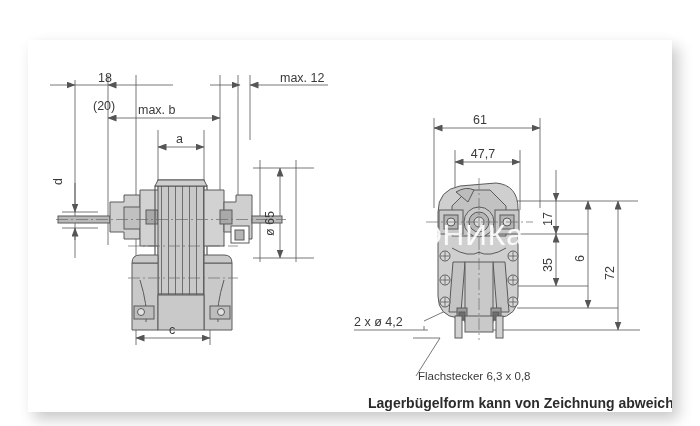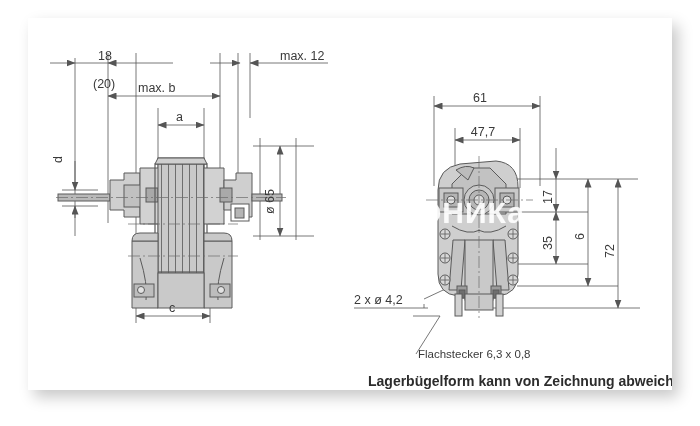--- a/index.html
+++ b/index.html
@@ -13,40 +13,40 @@
   }
   #root {
     position: relative;
     width: 700px;
     height: 426px;
     background: #ffffff;
   }
   #panel {
     position: absolute;
     left: 28px;
-    top: 18px;
+    top: 40px;
     width: 644px;
     height: 372px;
     background: #ffffff;
     box-shadow: 6px 7px 14px rgba(0,0,0,0.22);
   }
   #drawing {
     position: absolute;
     left: 0;
     top: 0;
     width: 644px;
     height: 372px;
   }
   .wm {
     position: absolute;
     left: 392px;
     top: 178px;
     font-family: "Liberation Sans", sans-serif;
     font-size: 30px;
-    font-weight: 700;
+    font-weight: 400;
     color: rgba(255,255,255,0.82);
     letter-spacing: 1px;
     pointer-events: none;
     user-select: none;
     text-shadow: 0 0 1px rgba(255,255,255,0.5);
   }
 </style>
 </head>
 <body>
 

